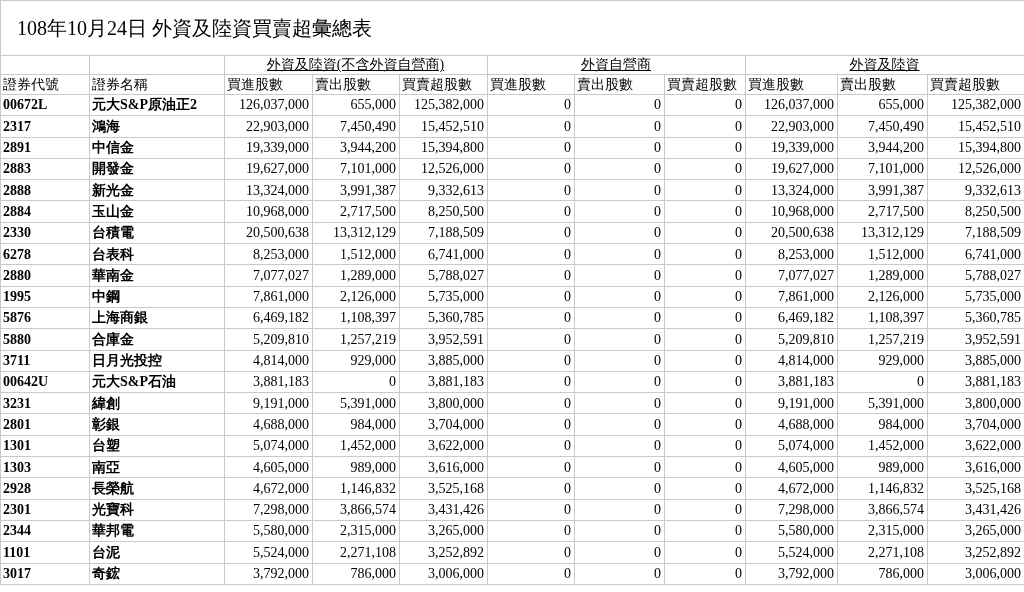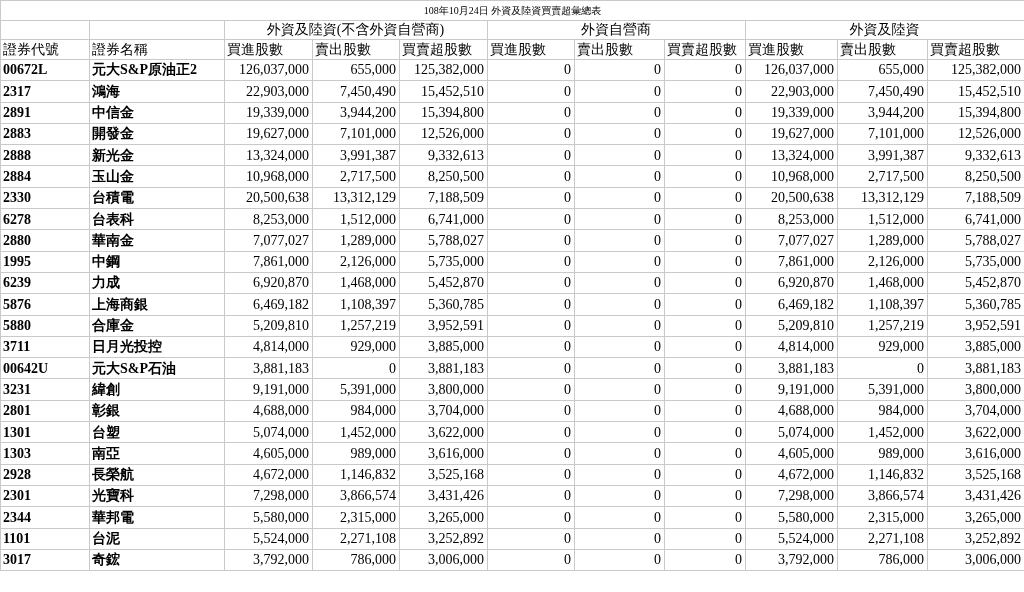--- a/index.html
+++ b/index.html
@@ -16,27 +16,27 @@
   td,th{
     border:1px solid #c9c9c9;
     font-size:14px;
     font-weight:normal;
     padding:0 3px 0 2px;
     overflow:hidden;
     white-space:nowrap;
     line-height:1.1;
   }
   tr.title-row{height:20px;}
-  tr.group-row{height:19px;}
+  tr.group-row{height:19px;text-decoration:underline;}
   tr.colhead-row{height:20px;padding-left:28px;}
   tr.data-row{height:21.3px;}
   td.title-cell{
-    text-align:center;
-    font-size:10px;
-    padding:0;
+    text-align:left;
+    font-size:20px;
+    padding:16px;
   }
   td.group-cell{text-align:center;}
   td.head-cell{text-align:left;}
   td.txt{text-align:left;font-weight:bold;}
   td.num{text-align:right;}
 </style>
 </head>
 <body>
 
 <table>
@@ -203,33 +203,20 @@
         <td class="num">2,126,000</td>
         <td class="num">5,735,000</td>
         <td class="num">0</td>
         <td class="num">0</td>
         <td class="num">0</td>
         <td class="num">7,861,000</td>
         <td class="num">2,126,000</td>
         <td class="num">5,735,000</td>
       </tr>
       <tr class="data-row">
-        <td class="txt">6239</td>
-        <td class="txt">力成</td>
-        <td class="num">6,920,870</td>
-        <td class="num">1,468,000</td>
-        <td class="num">5,452,870</td>
-        <td class="num">0</td>
-        <td class="num">0</td>
-        <td class="num">0</td>
-        <td class="num">6,920,870</td>
-        <td class="num">1,468,000</td>
-        <td class="num">5,452,870</td>
-      </tr>
-      <tr class="data-row">
         <td class="txt">5876</td>
         <td class="txt">上海商銀</td>
         <td class="num">6,469,182</td>
         <td class="num">1,108,397</td>
         <td class="num">5,360,785</td>
         <td class="num">0</td>
         <td class="num">0</td>
         <td class="num">0</td>
         <td class="num">6,469,182</td>
         <td class="num">1,108,397</td>

